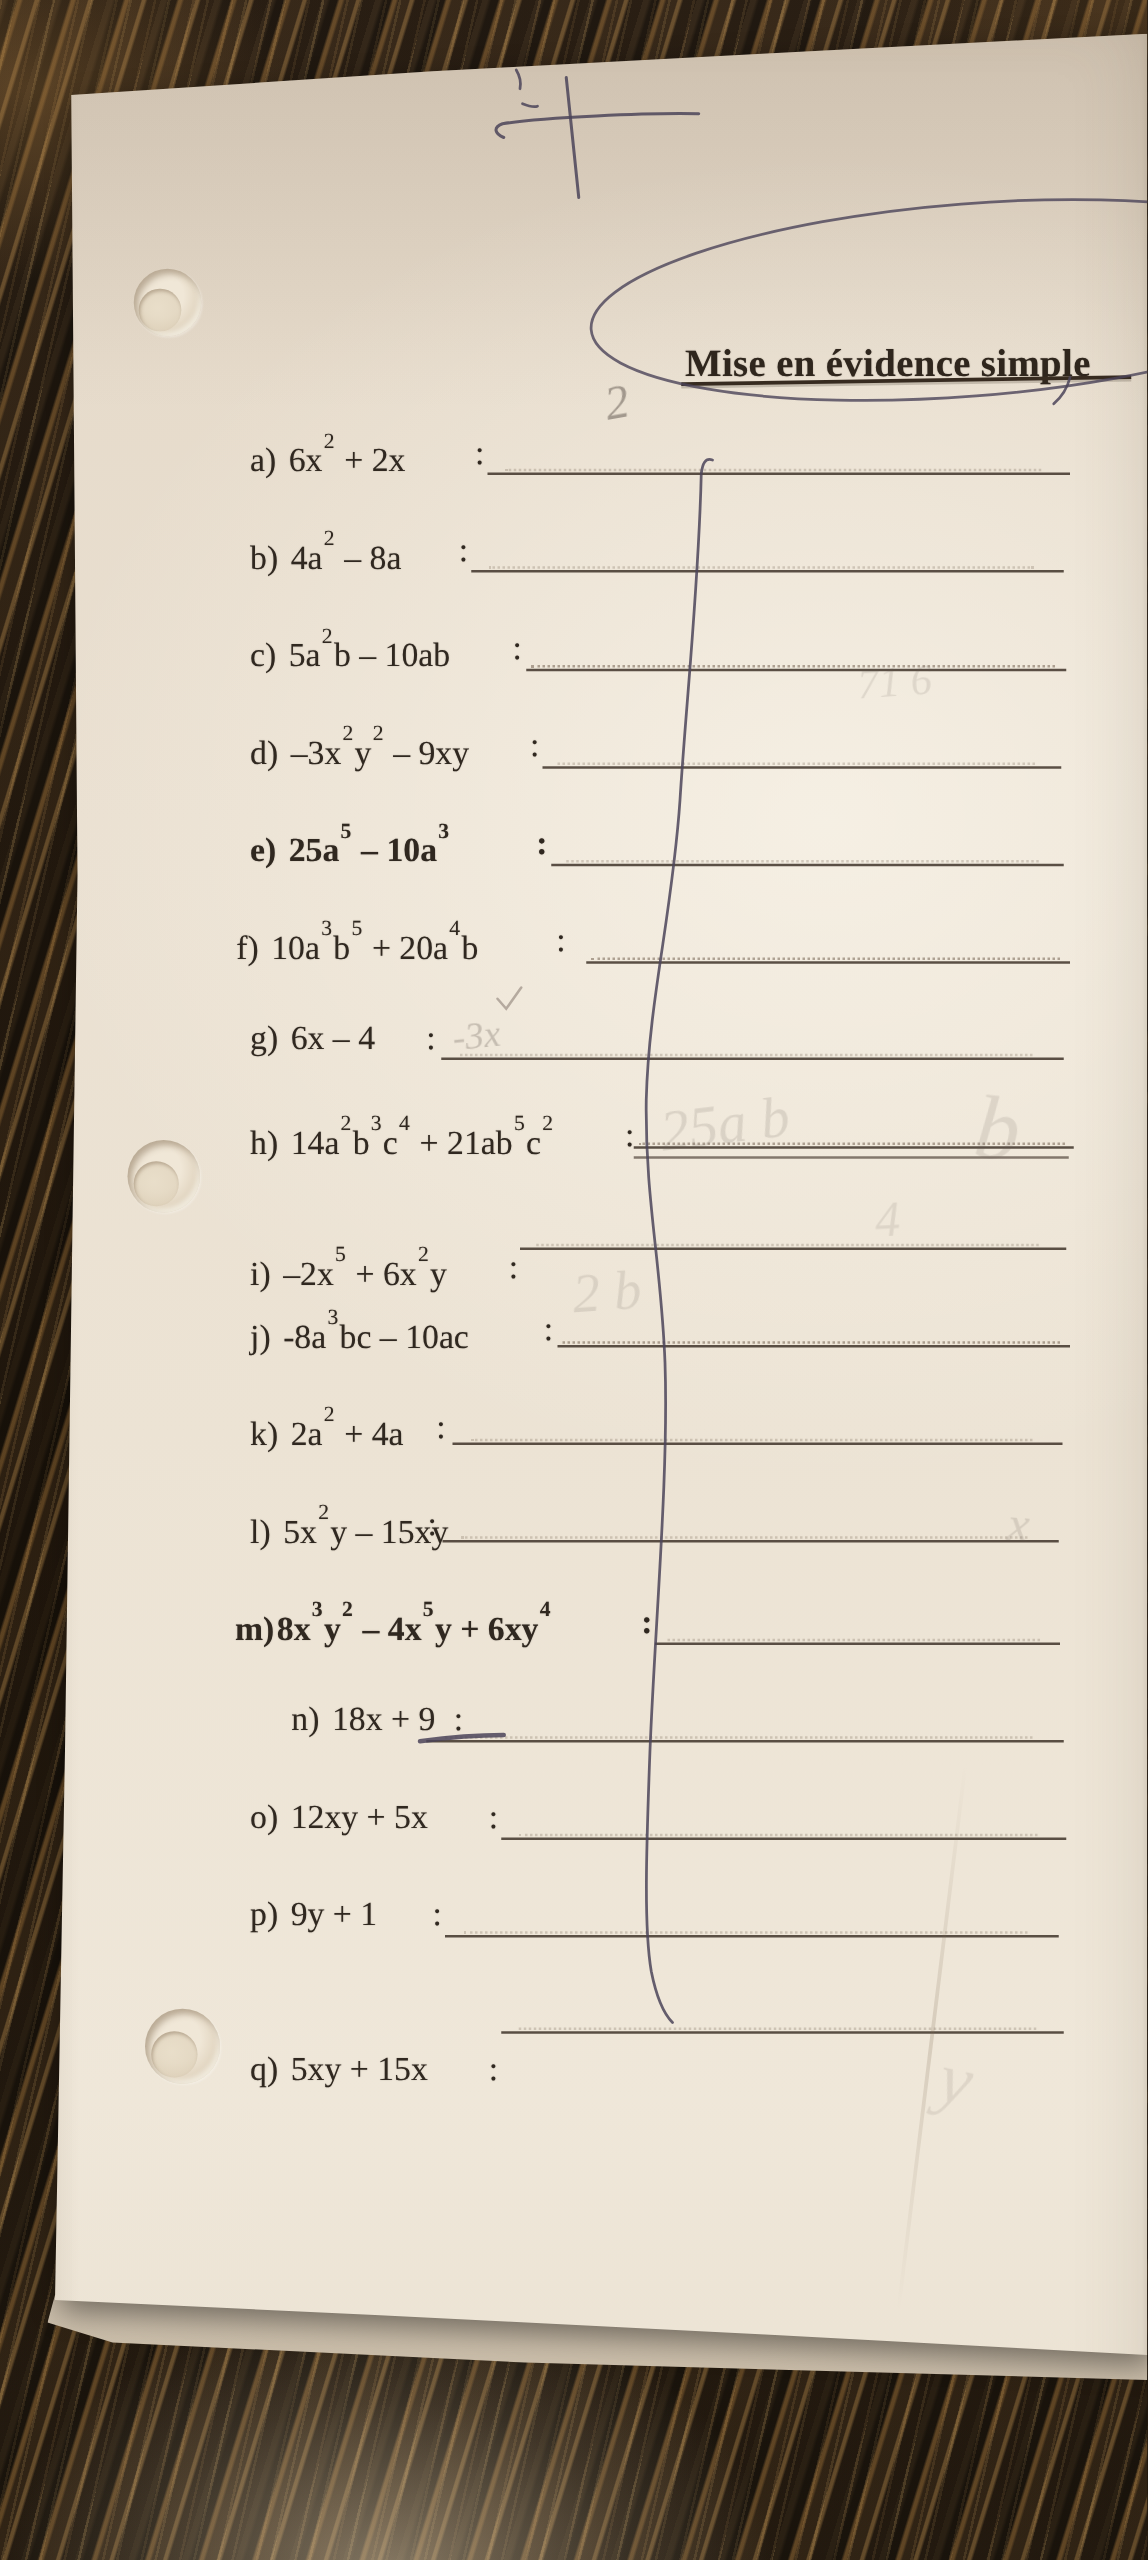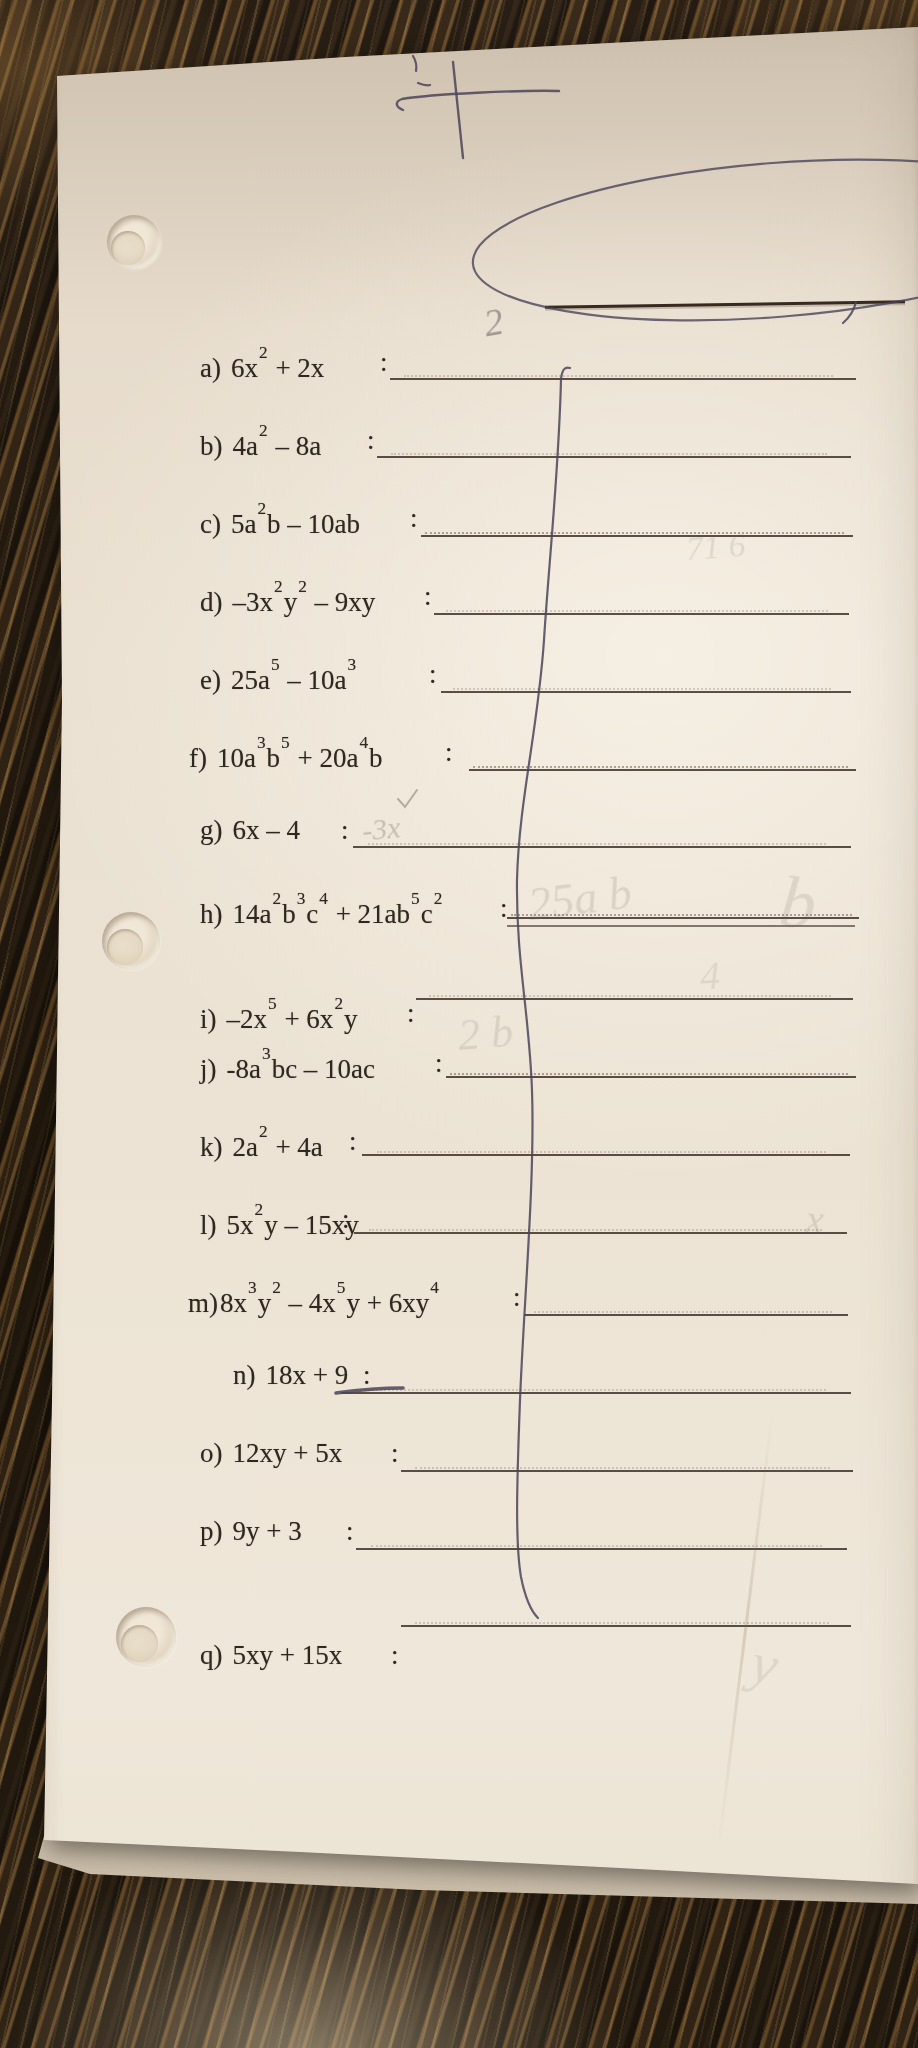--- a/index.html
+++ b/index.html
@@ -76,54 +76,55 @@
   <div id="paper-wrap">
     <div id="paper"></div>
   </div>
 
   <div id="holes">
       <div class="hole" style="left: 107px; top: 215px; width: 54px; height: 54px;"></div>
       <div class="hole" style="left: 102px; top: 912px; width: 58px; height: 58px;"></div>
       <div class="hole" style="left: 116px; top: 1607px; width: 60px; height: 60px;"></div>
     </div>
 
+  <div id="title" style="left: 548px; top: 273px;">Mise en évidence simple</div>
   <div id="title-underline" style="left: 545px; top: 303px; width: 360px;"></div>
 
   <div id="rows">
       <div class="row" style="left: 200px; top: 341px;"><span class="label">a)</span><span>6x<sup>2</sup> + 2x</span><span class="colon" style="left: 180px;">:</span></div>
       <div class="ansline " style="left: 390px; top: 378px; width: 466px;"></div>
       <div class="row" style="left: 200px; top: 419px;"><span class="label">b)</span><span>4a<sup>2</sup> – 8a</span><span class="colon" style="left: 167px;">:</span></div>
       <div class="ansline " style="left: 377px; top: 456px; width: 474px;"></div>
       <div class="row" style="left: 200px; top: 497px;"><span class="label">c)</span><span>5a<sup>2</sup>b – 10ab</span><span class="colon" style="left: 210px;">:</span></div>
       <div class="ansline heavy" style="left: 421px; top: 535px; width: 432px;"></div>
       <div class="row" style="left: 200px; top: 575px;"><span class="label">d)</span><span>–3x<sup>2</sup>y<sup>2</sup> – 9xy</span><span class="colon" style="left: 224px;">:</span></div>
       <div class="ansline " style="left: 434px; top: 613px; width: 415px;"></div>
-      <div class="row" style="left: 200px; top: 653px;"><span class="label">e)</span><span>25a<sup>5</sup> – 10a<sup>3</sup></span><span class="colon" style="left: 229px;">:</span></div>
+      <div class="row" style="left: 200px; top: 653px; font-weight: bold;"><span class="label">e)</span><span>25a<sup>5</sup> – 10a<sup>3</sup></span><span class="colon" style="left: 229px;">:</span></div>
       <div class="ansline " style="left: 441px; top: 691px; width: 410px;"></div>
       <div class="row" style="left: 189px; top: 731px;"><span class="label">f)</span><span>10a<sup>3</sup>b<sup>5</sup> + 20a<sup>4</sup>b</span><span class="colon" style="left: 256px;">:</span></div>
       <div class="ansline heavy" style="left: 469px; top: 769px; width: 387px;"></div>
       <div class="row" style="left: 200px; top: 809px;"><span class="label">g)</span><span>6x – 4</span><span class="colon" style="left: 141px;">:</span></div>
       <div class="ansline " style="left: 353px; top: 846px; width: 498px;"></div>
       <div class="row" style="left: 200px; top: 887px;"><span class="label">h)</span><span>14a<sup>2</sup>b<sup>3</sup>c<sup>4</sup> + 21ab<sup>5</sup>c<sup>2</sup></span><span class="colon" style="left: 300px;">:</span></div>
       <div class="ansline heavy double" style="left: 507px; top: 917px; width: 352px;"></div>
       <div class="row" style="left: 200px; top: 965px; margin-top: 27px;"><span class="label">i)</span><span>–2x<sup>5</sup> + 6x<sup>2</sup>y</span><span class="colon" style="left: 207px;">:</span></div>
       <div class="ansline " style="left: 416px; top: 998px; width: 437px;"></div>
       <div class="row" style="left: 200px; top: 1042px;"><span class="label">j)</span><span>-8a<sup>3</sup>bc – 10ac</span><span class="colon" style="left: 235px;">:</span></div>
       <div class="ansline heavy" style="left: 446px; top: 1076px; width: 410px;"></div>
       <div class="row" style="left: 200px; top: 1120px; text-align: right;"><span class="label">k)</span><span>2a<sup>2</sup> + 4a</span><span class="colon" style="left: 149px;">:</span></div>
       <div class="ansline " style="left: 362px; top: 1154px; width: 488px;"></div>
       <div class="row" style="left: 200px; top: 1198px;"><span class="label">l)</span><span>5x<sup>2</sup>y – 15xy</span><span class="colon" style="left: 142px;">:</span></div>
       <div class="ansline " style="left: 354px; top: 1232px; width: 493px;"></div>
-      <div class="row" style="left: 188px; top: 1276px;"><span class="label" style="margin-right: 2px;">m)</span><span>8x<sup>3</sup>y<sup>2</sup> – 4x<sup>5</sup>y + 6xy<sup>4</sup></span><span class="colon" style="left: 325px;">:</span></div>
+      <div class="row" style="left: 188px; top: 1276px; font-weight: bold;"><span class="label" style="margin-right: 2px;">m)</span><span>8x<sup>3</sup>y<sup>2</sup> – 4x<sup>5</sup>y + 6xy<sup>4</sup></span><span class="colon" style="left: 325px;">:</span></div>
       <div class="ansline " style="left: 524px; top: 1314px; width: 324px;"></div>
       <div class="row" style="left: 200px; top: 1354px; margin-left: 33px;"><span class="label">n)</span><span>18x + 9</span><span class="colon" style="left: 130px;">:</span></div>
       <div class="ansline " style="left: 341px; top: 1392px; width: 510px;"></div>
       <div class="row" style="left: 200px; top: 1432px; text-align: right;"><span class="label">o)</span><span>12xy + 5x</span><span class="colon" style="left: 191px;">:</span></div>
       <div class="ansline " style="left: 401px; top: 1470px; width: 452px;"></div>
-      <div class="row" style="left: 200px; top: 1510px;"><span class="label">p)</span><span>9y + 3</span><span class="colon" style="left: 146px;">:</span></div>
+      <div class="row" style="left: 200px; top: 1510px;"><span class="label">p)</span><span>9y + 1</span><span class="colon" style="left: 146px;">:</span></div>
       <div class="ansline " style="left: 356px; top: 1548px; width: 491px;"></div>
       <div class="row" style="left: 200px; top: 1634px;"><span class="label">q)</span><span>5xy + 15x</span><span class="colon" style="left: 191px;">:</span></div>
       <div class="ansline " style="left: 401px; top: 1625px; width: 450px;"></div>
     </div>
 
   <div id="ghosts">
       <div class="ghost" style="left: 484px; top: 300px; font-size: 38px; opacity: 0.55; transform: rotate(-10deg);">2</div>
       <div class="ghost" style="left: 362px; top: 812px; font-size: 30px; opacity: 0.3; transform: rotate(-6deg);">-3x</div>
       <div class="ghost" style="left: 686px; top: 528px; font-size: 34px; opacity: 0.14; transform: rotate(-4deg);">71 6</div>
       <div class="ghost" style="left: 528px; top: 872px; font-size: 46px; opacity: 0.16; transform: rotate(-7deg);">25a b</div>

